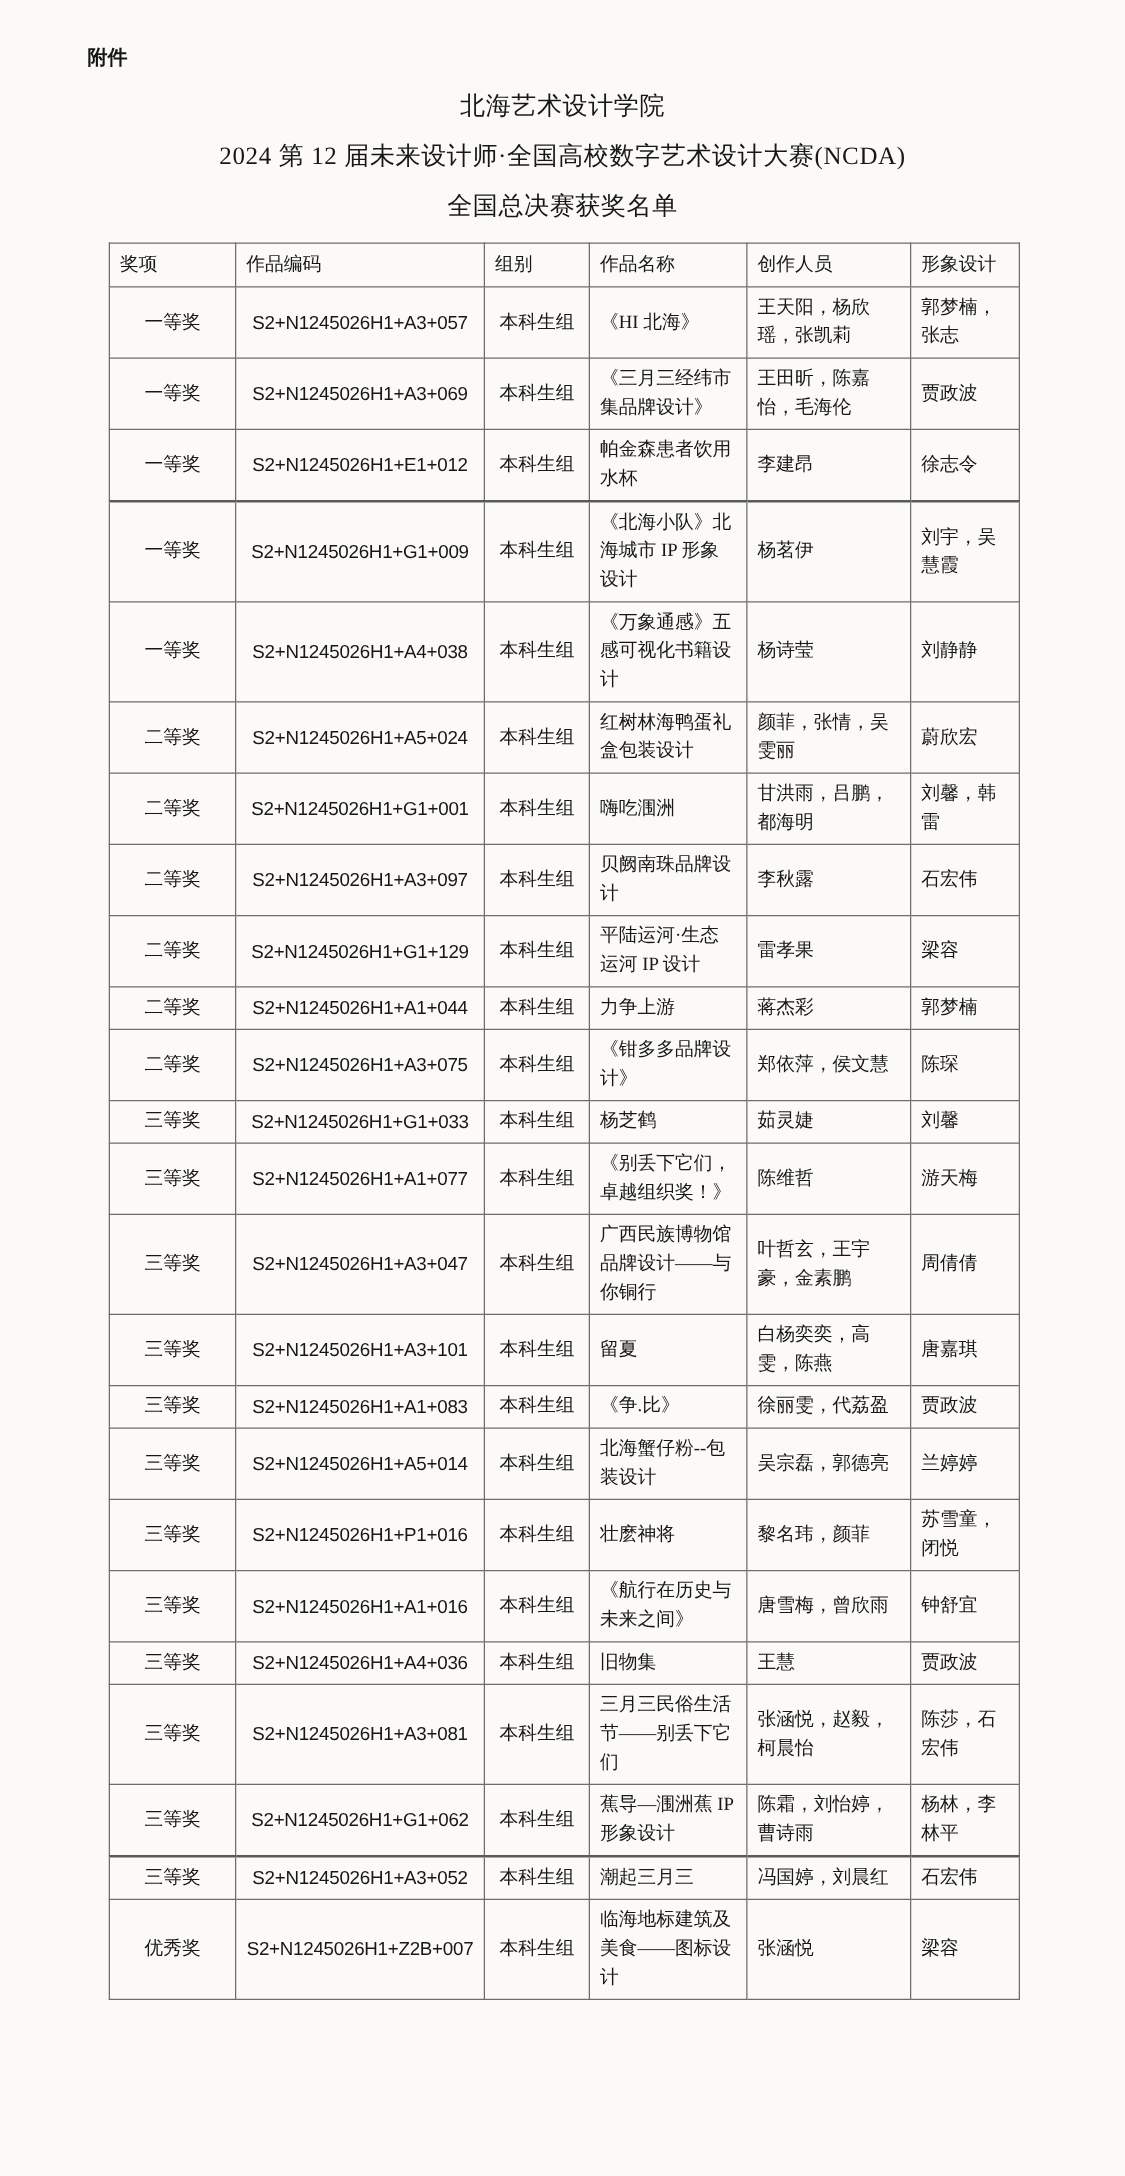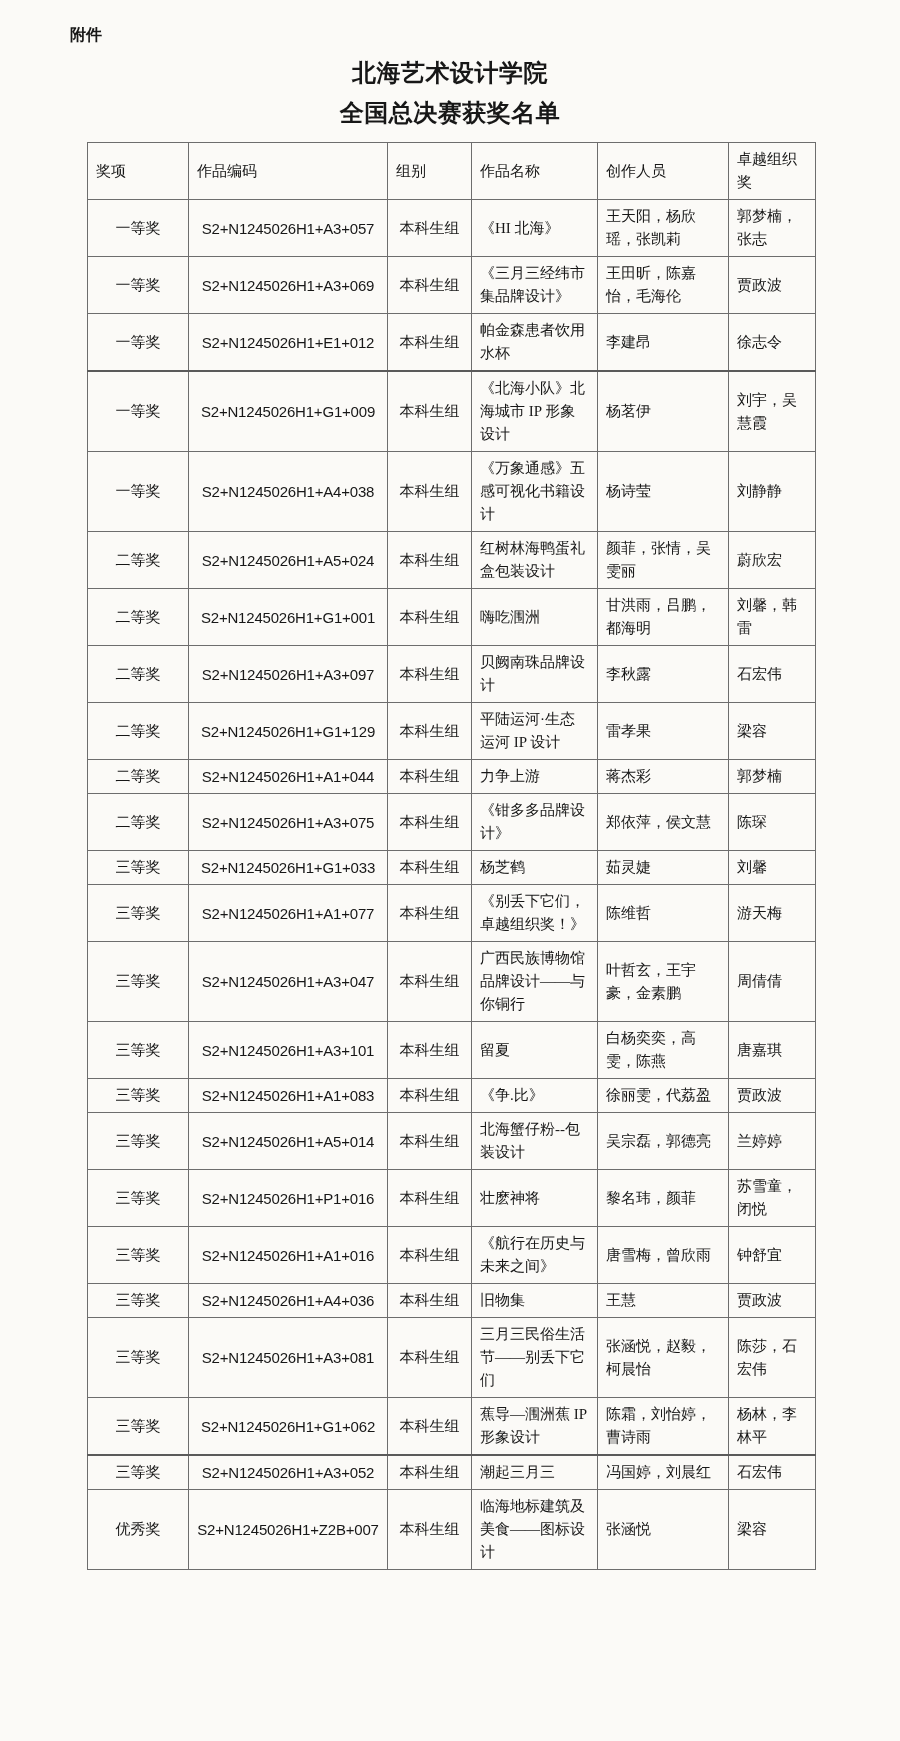--- a/index.html
+++ b/index.html
@@ -9,35 +9,35 @@
   }
   body {
     width: 900px;
     height: 1741px;
     overflow: hidden;
     font-family: "Liberation Serif", "DejaVu Serif", serif;
     color: #171717;
     position: relative;
   }
   .page {
-    padding-top: 24px;
+    padding-top: 36px;
   }
   .attachment {
     margin-left: 70px;
     font-size: 16px;
     font-weight: bold;
     line-height: 22px;
   }
   .titles {
     text-align: center;
     margin-top: 14px;
   }
   .title-line {
-    font-size: 24px;
-    font-weight: bold;
+    font-size: 20px;
+    font-weight: normal;
     line-height: 26px;
     margin: 14px 0;
     letter-spacing: 0.5px;
   }
   table.awards {
     border-collapse: collapse;
     table-layout: fixed;
     width: 728px;
     margin: 16px 0 0 87px;
     background: transparent;
@@ -72,40 +72,41 @@
 </style>
 </head>
 <body>
 
 <div class="page">
 
   <div class="attachment">附件</div>
 
   <div class="titles">
     <div class="title-line">北海艺术设计学院</div>
+    <div class="title-line">2024 第 12 届未来设计师·全国高校数字艺术设计大赛(NCDA)</div>
     <div class="title-line">全国总决赛获奖名单</div>
   </div>
 
   <table class="awards">
     <colgroup>
       <col style="width:101px">
       <col style="width:199px">
       <col style="width:84px">
       <col style="width:126px">
       <col style="width:131px">
       <col style="width:87px">
     </colgroup>
     <thead>
       <tr>
         <th>奖项</th>
         <th>作品编码</th>
         <th>组别</th>
         <th>作品名称</th>
         <th>创作人员</th>
-        <th>卓越组织奖</th>
+        <th>形象设计</th>
       </tr>
     </thead>
     <tbody>
 
     <tr>
           <td class="col-award">一等奖</td>
           <td class="col-code">S2+N1245026H1+A3+057</td>
           <td class="col-group">本科生组</td>
           <td class="col-title">《HI 北海》</td>
           <td class="col-creators">王天阳，杨欣瑶，张凯莉</td>

